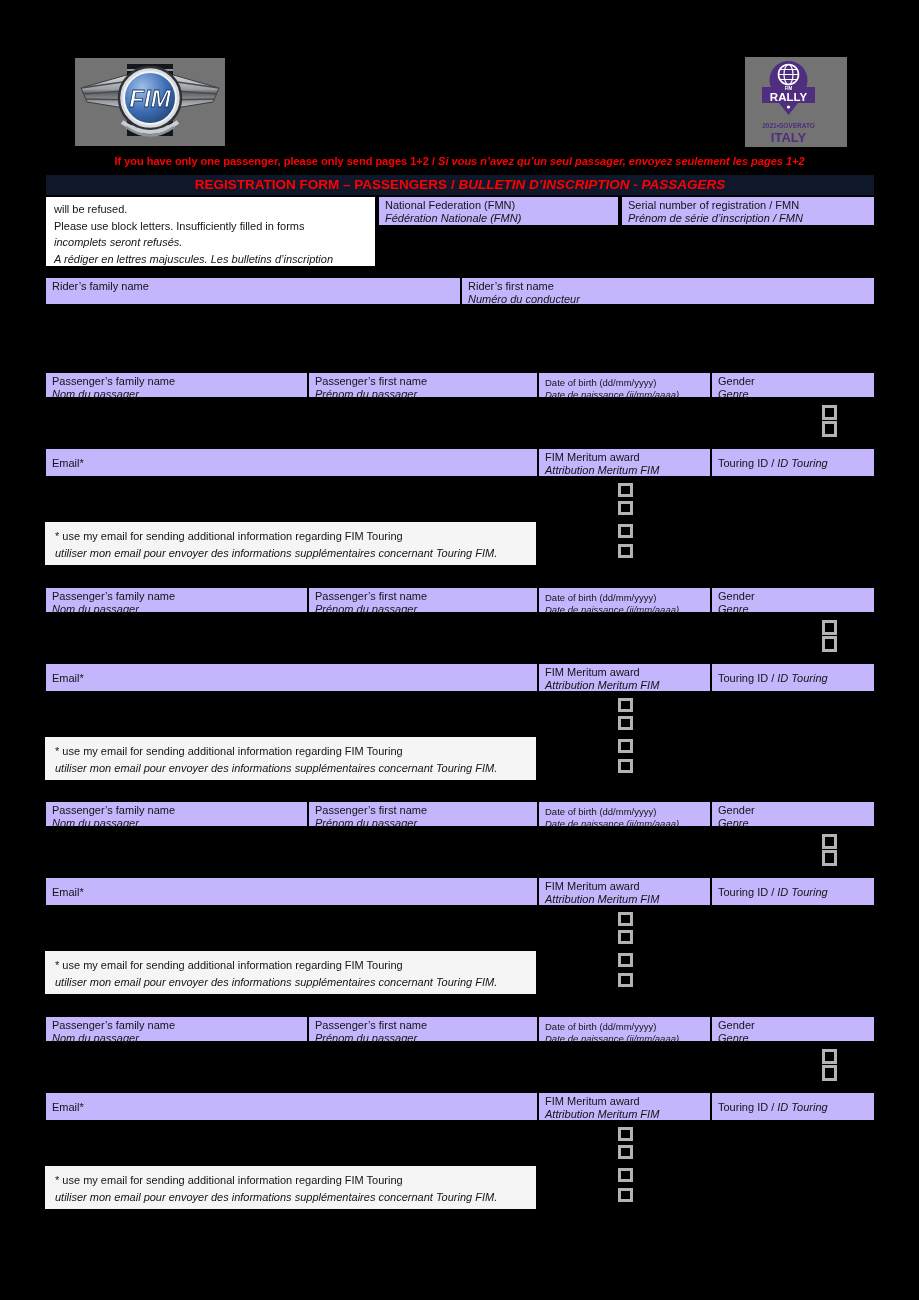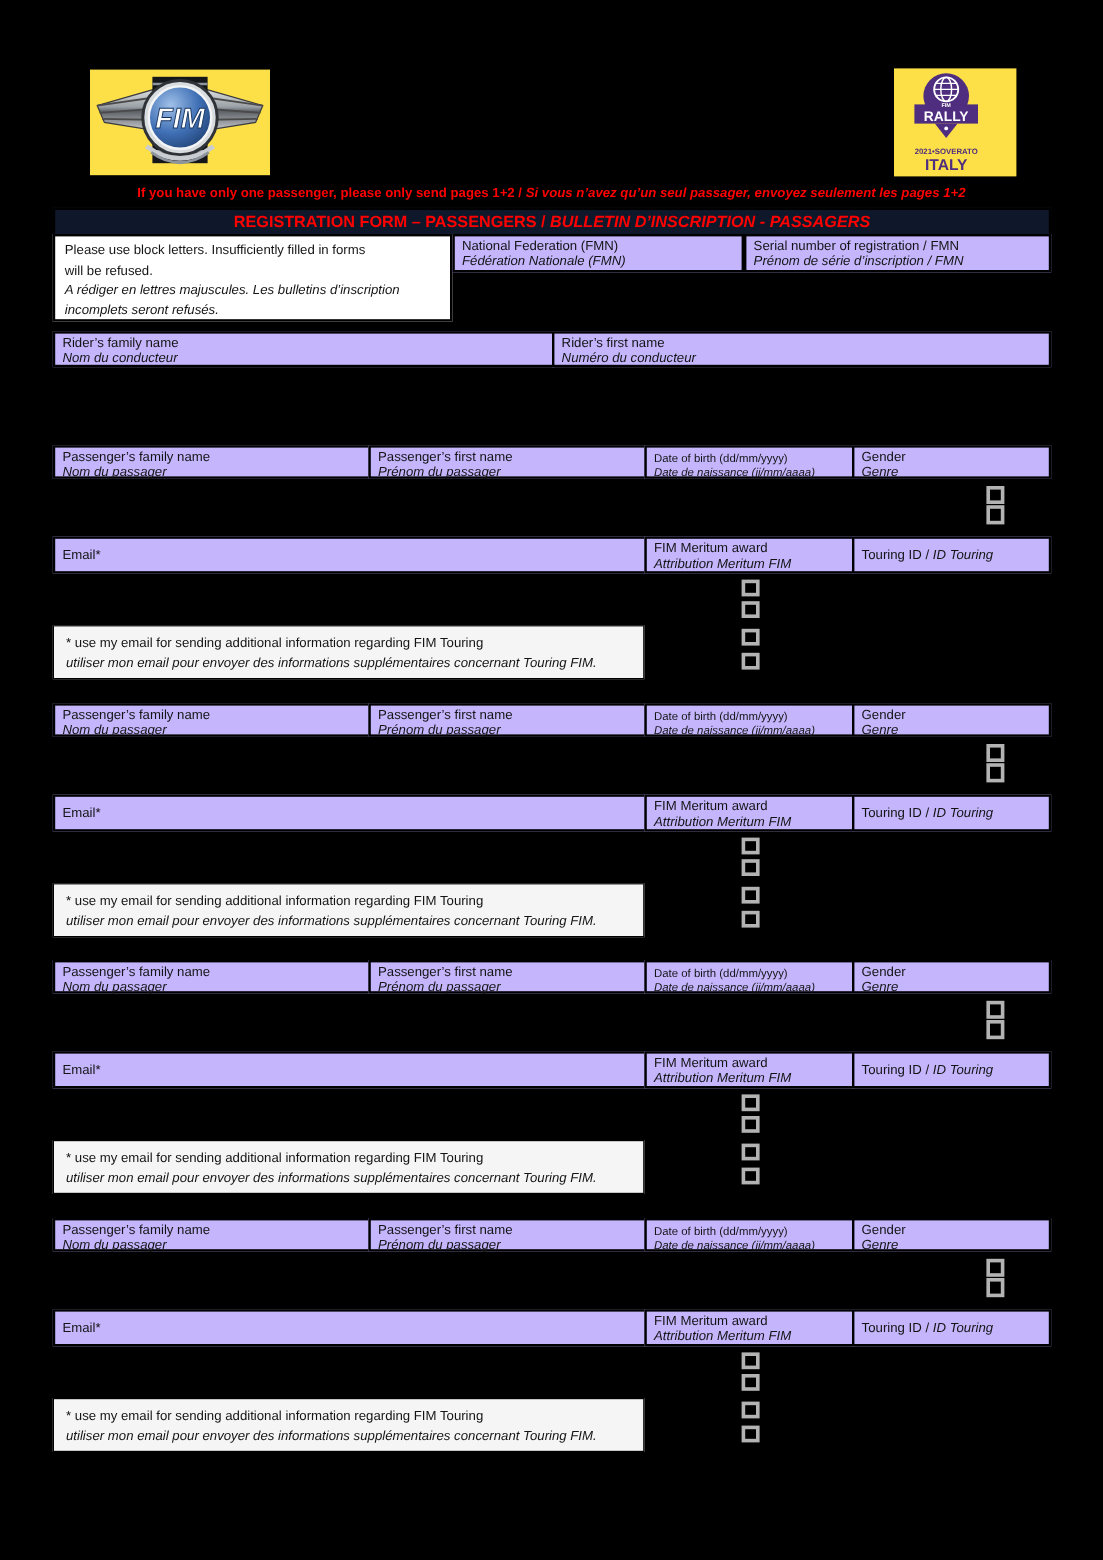--- a/index.html
+++ b/index.html
@@ -26,21 +26,21 @@
   }
   .warning{
     position:absolute;left:0;top:155px;width:919px;text-align:center;
     font-size:11px;font-weight:bold;
   }
   .titlebar{
     position:absolute;left:44px;top:173px;width:832px;height:24px;
     background:#0f172a;border:2px solid #000;box-sizing:border-box;
     text-align:center;font-size:13.5px;font-weight:bold;line-height:20px;
   }
-  .logo-box{position:absolute;background:#fde047;}
+  .logo-box{position:absolute;background:#737373;}
   .pblock{position:absolute;left:0;width:732px;height:196px;}
   .dob-cell{font-size:9.5px;line-height:12px;padding-top:4px;}
   .single-line{padding-top:8px;}
   .whitebg{background:#fff;}
 </style>
 </head>
 <body>
 
 <div class="logo-box" style="left:75px;top:58px;width:150px;height:88px;">
   <svg width="150" height="88" viewBox="0 0 150 88">
@@ -89,39 +89,38 @@
 
 <div class="warning" style="color:#ff0000;">
   <span>If you have only one passenger, please only send pages 1+2</span><span class="sep"> / </span><span class="it">Si vous n’avez qu’un seul passager, envoyez seulement les pages 1+2</span>
 </div>
 
 <div class="titlebar" style="color:#ff0000;">
   <span>REGISTRATION FORM – PASSENGERS</span><span class="sep"> / </span><span class="it">BULLETIN D’INSCRIPTION - PASSAGERS</span>
 </div>
 
 <div class="cell whitebg" style="left:44px;top:195px;width:333px;height:73px;padding:4px 8px;line-height:16.5px;">
+  <div>will be refused.</div>
   <div>Please use block letters. Insufficiently filled in forms</div>
-  <div>will be refused.</div>
+  <div class="it">incomplets seront refusés.</div>
   <div class="it">A rédiger en lettres majuscules. Les bulletins d’inscription</div>
-  <div class="it">incomplets seront refusés.</div>
 </div>
 
 <div class="cell" style="left:377px;top:195px;width:243px;height:32px;">
   <div>National Federation (FMN)</div>
   <div class="it">Fédération Nationale (FMN)</div>
 </div>
 
 <div class="cell" style="left:620px;top:195px;width:256px;height:32px;">
   <div>Serial number of registration / FMN</div>
   <div class="it">Prénom de série d’inscription / FMN</div>
 </div>
 
 <div class="cell" style="left:44px;top:276px;width:418px;height:30px;">
   <div>Rider’s family name</div>
-  <div class="it">Nom du conducteur</div>
 </div>
 <div class="cell" style="left:460px;top:276px;width:416px;height:30px;">
   <div>Rider’s first name</div>
   <div class="it">Numéro du conducteur</div>
 </div>
 
   <div class="pblock" style="top: 371px;">
     <div class="cell" style="left:44px;top:0;width:265px;height:28px;">
       <div>Passenger’s family name</div>
       <div class="it">Nom du passager</div>

